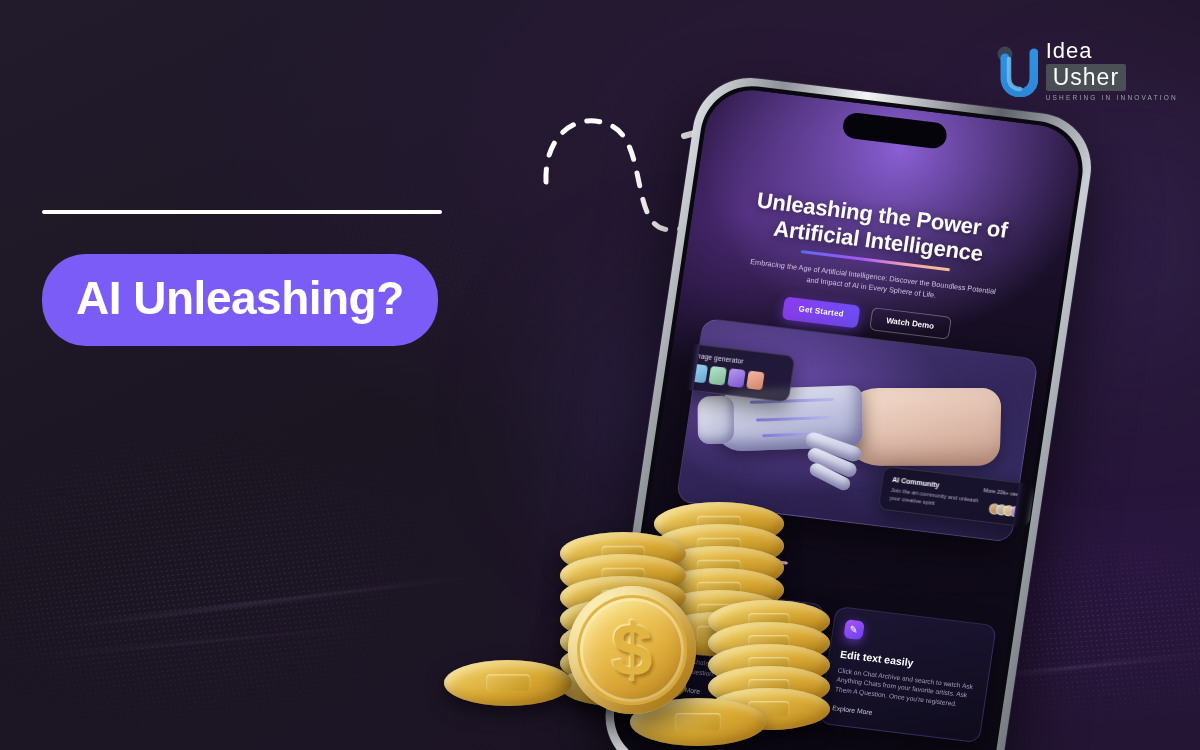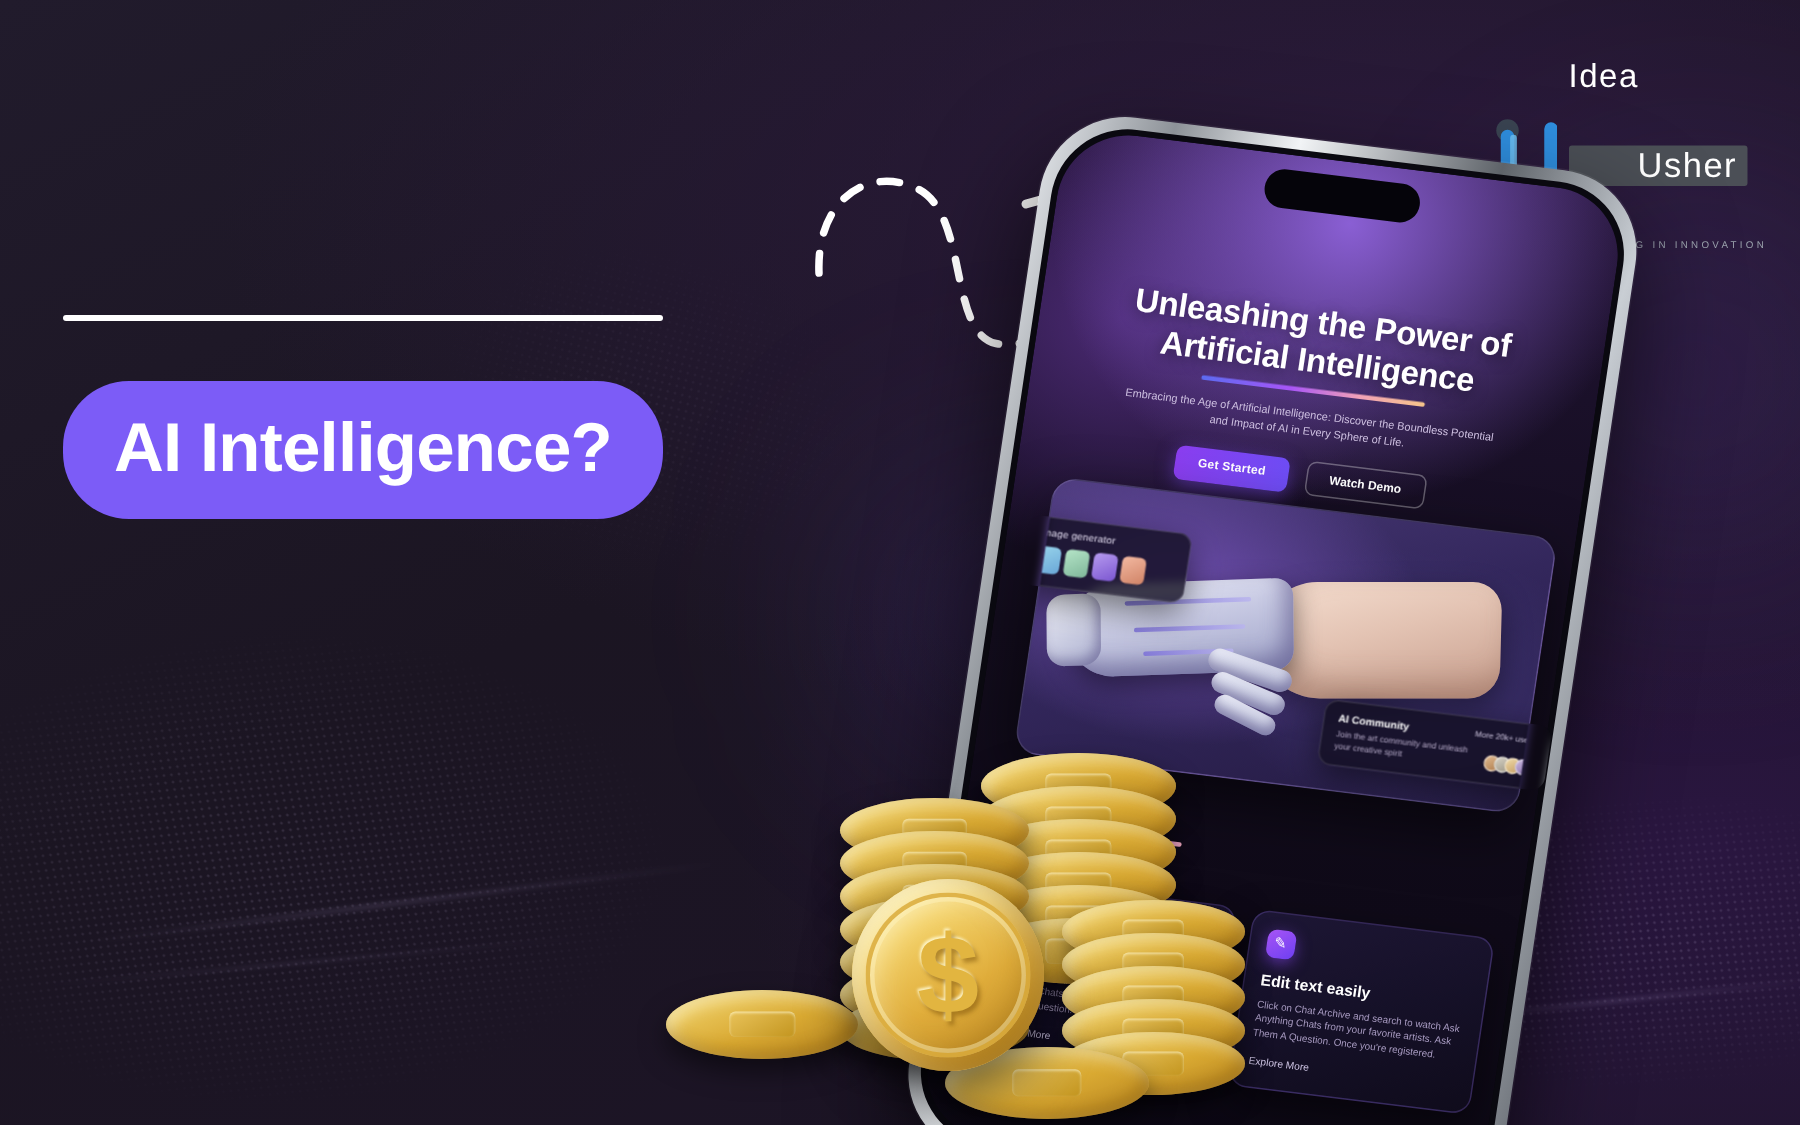--- a/index.html
+++ b/index.html
@@ -87,31 +87,31 @@
     border-radius:44px;
     white-space:nowrap;
   }
 
   
   .doodle { position:absolute; left:528px; top:96px; width:215px; height:150px; }
 
   
   .logo { position:absolute; right:22px; top:40px; display:flex; align-items:center; gap:8px; }
   .logo-mark { width:42px; height:52px; position:relative; flex:0 0 auto; }
-  .logo-text { display:flex; flex-direction:column; align-items:flex-start;gap:33px; }
+  .logo-text { display:flex; flex-direction:column; align-items:flex-start; }
   .logo-idea {
     color:#ffffff; font-size:22px; font-weight:400; letter-spacing:1px;
     line-height:22px;
   }
   .logo-usher-box {
     background:#4b4f56; padding:1px 7px 2px 7px; margin-top:2px;
     border-radius:2px;
   }
   .logo-usher {
-    color:#ffffff; font-size:23px; font-weight:400; letter-spacing:1px; line-height:24px;margin-left:39px;
+    color:#ffffff; font-size:23px; font-weight:400; letter-spacing:1px; line-height:24px;
   }
   .logo-tag {
     color:#9ba3ad; font-size:6.5px; letter-spacing:2.2px; margin-top:3px;
   }
 
   
   .phone-wrap {
     position:absolute; left:700px; top:96px; width:400px; height:700px;
     transform:rotate(8.5deg) skewY(-1.5deg);
     transform-origin:50% 0%;
@@ -310,21 +310,21 @@
   <div class="glow-soft glow-2"></div>
   <div class="mesh mesh-c"></div>
   <div class="mesh mesh-a"></div>
   <div class="mesh mesh-b"></div>
   <div class="wave-streak ws1"></div>
   <div class="wave-streak ws2"></div>
   <div class="wave-streak ws3"></div>
 
   <div class="headline">
     <div class="hl-rule"></div>
-    <div class="hl-pill">AI Intelligence?</div>
+    <div class="hl-pill">AI Unleashing?</div>
   </div>
 
   <svg class="doodle" viewBox="0 0 215 150">
     <path d="M18,86 C16,36 52,14 84,30 C118,47 104,126 136,133 C166,140 178,108 176,72" fill="none" stroke="#ffffff" stroke-width="5" stroke-linecap="round" stroke-dasharray="13 14"></path>
     <path d="M156,40 L185,32 L178,61" fill="none" stroke="#ffffff" stroke-width="6" stroke-linecap="round" stroke-linejoin="round"></path>
   </svg>
 
   <div class="logo">
     <svg class="logo-mark" viewBox="0 0 42 52">
       <circle cx="9" cy="9" r="7.5" fill="#3a4452"></circle>

